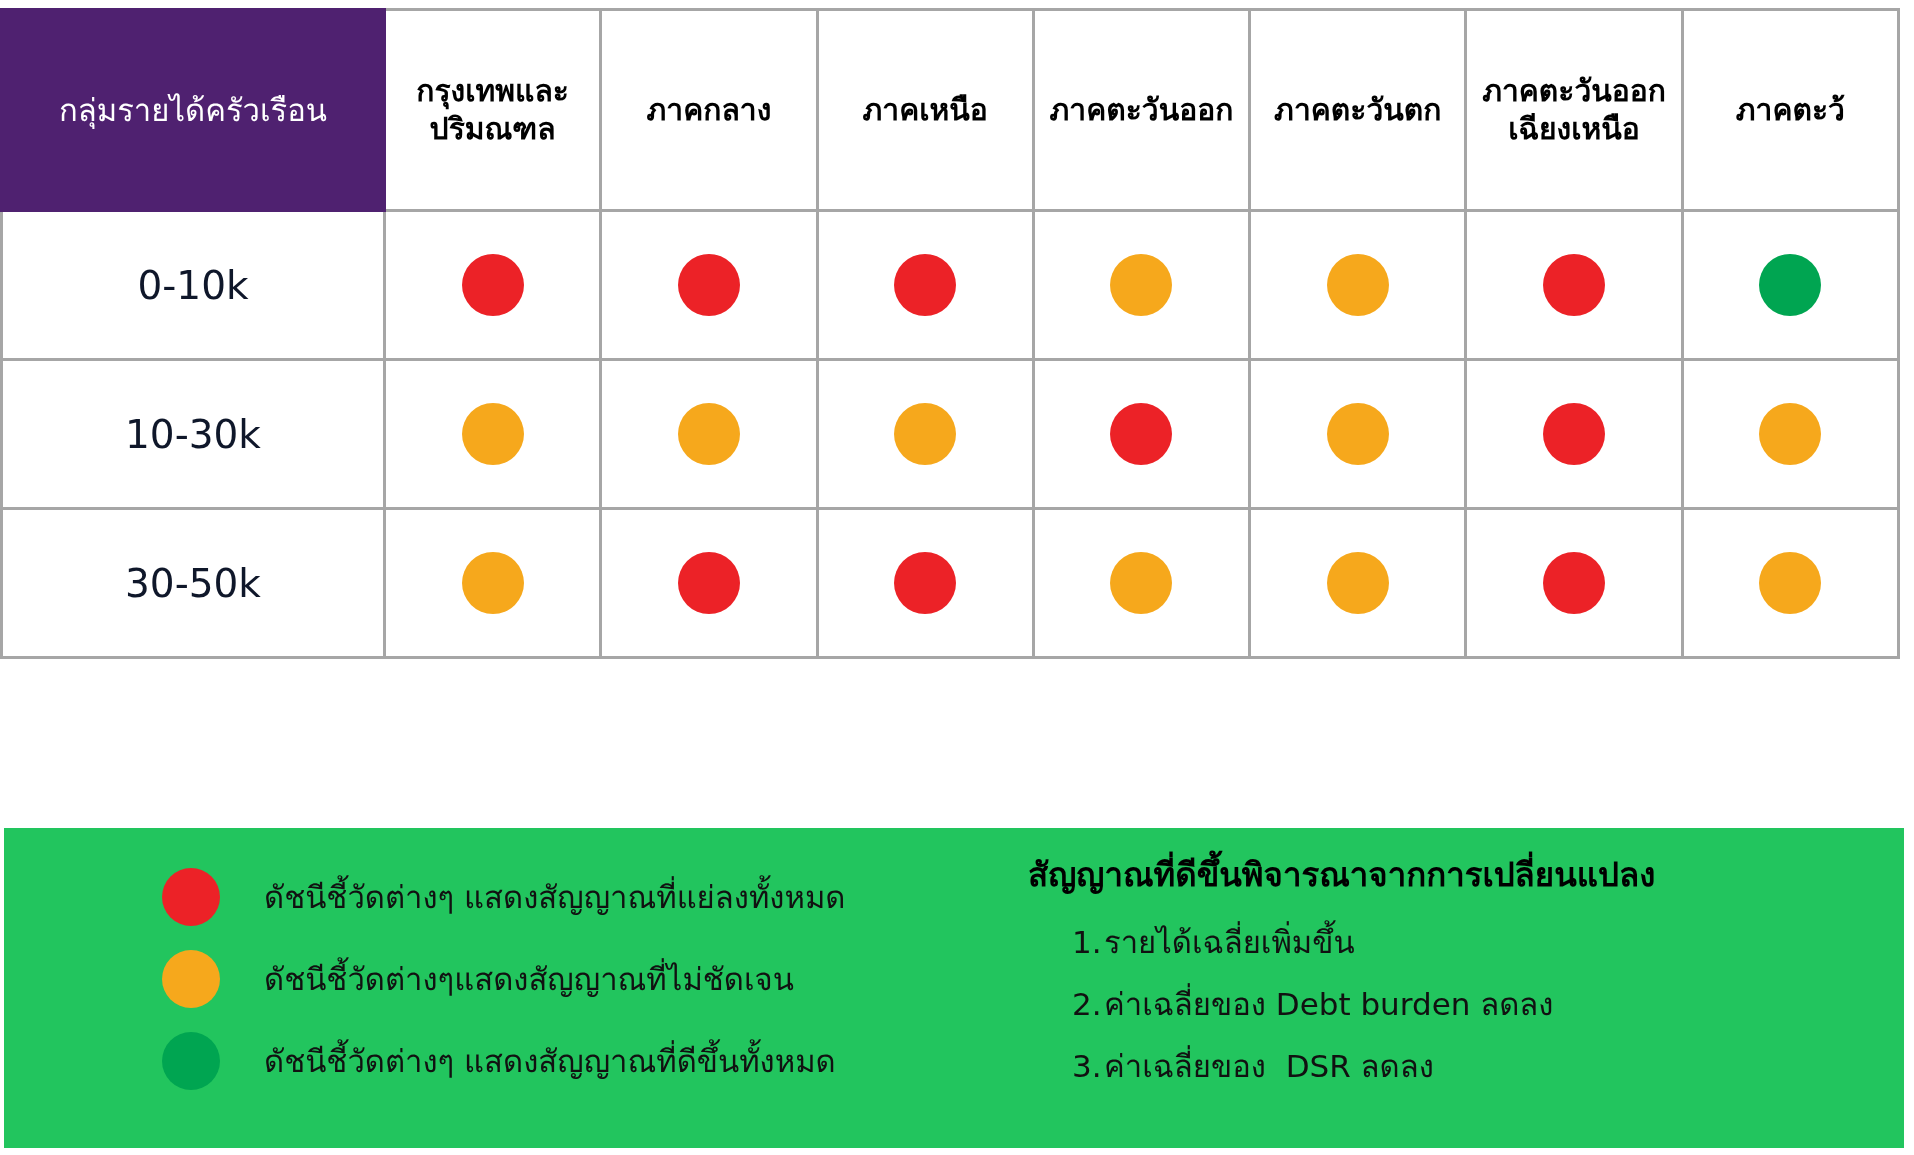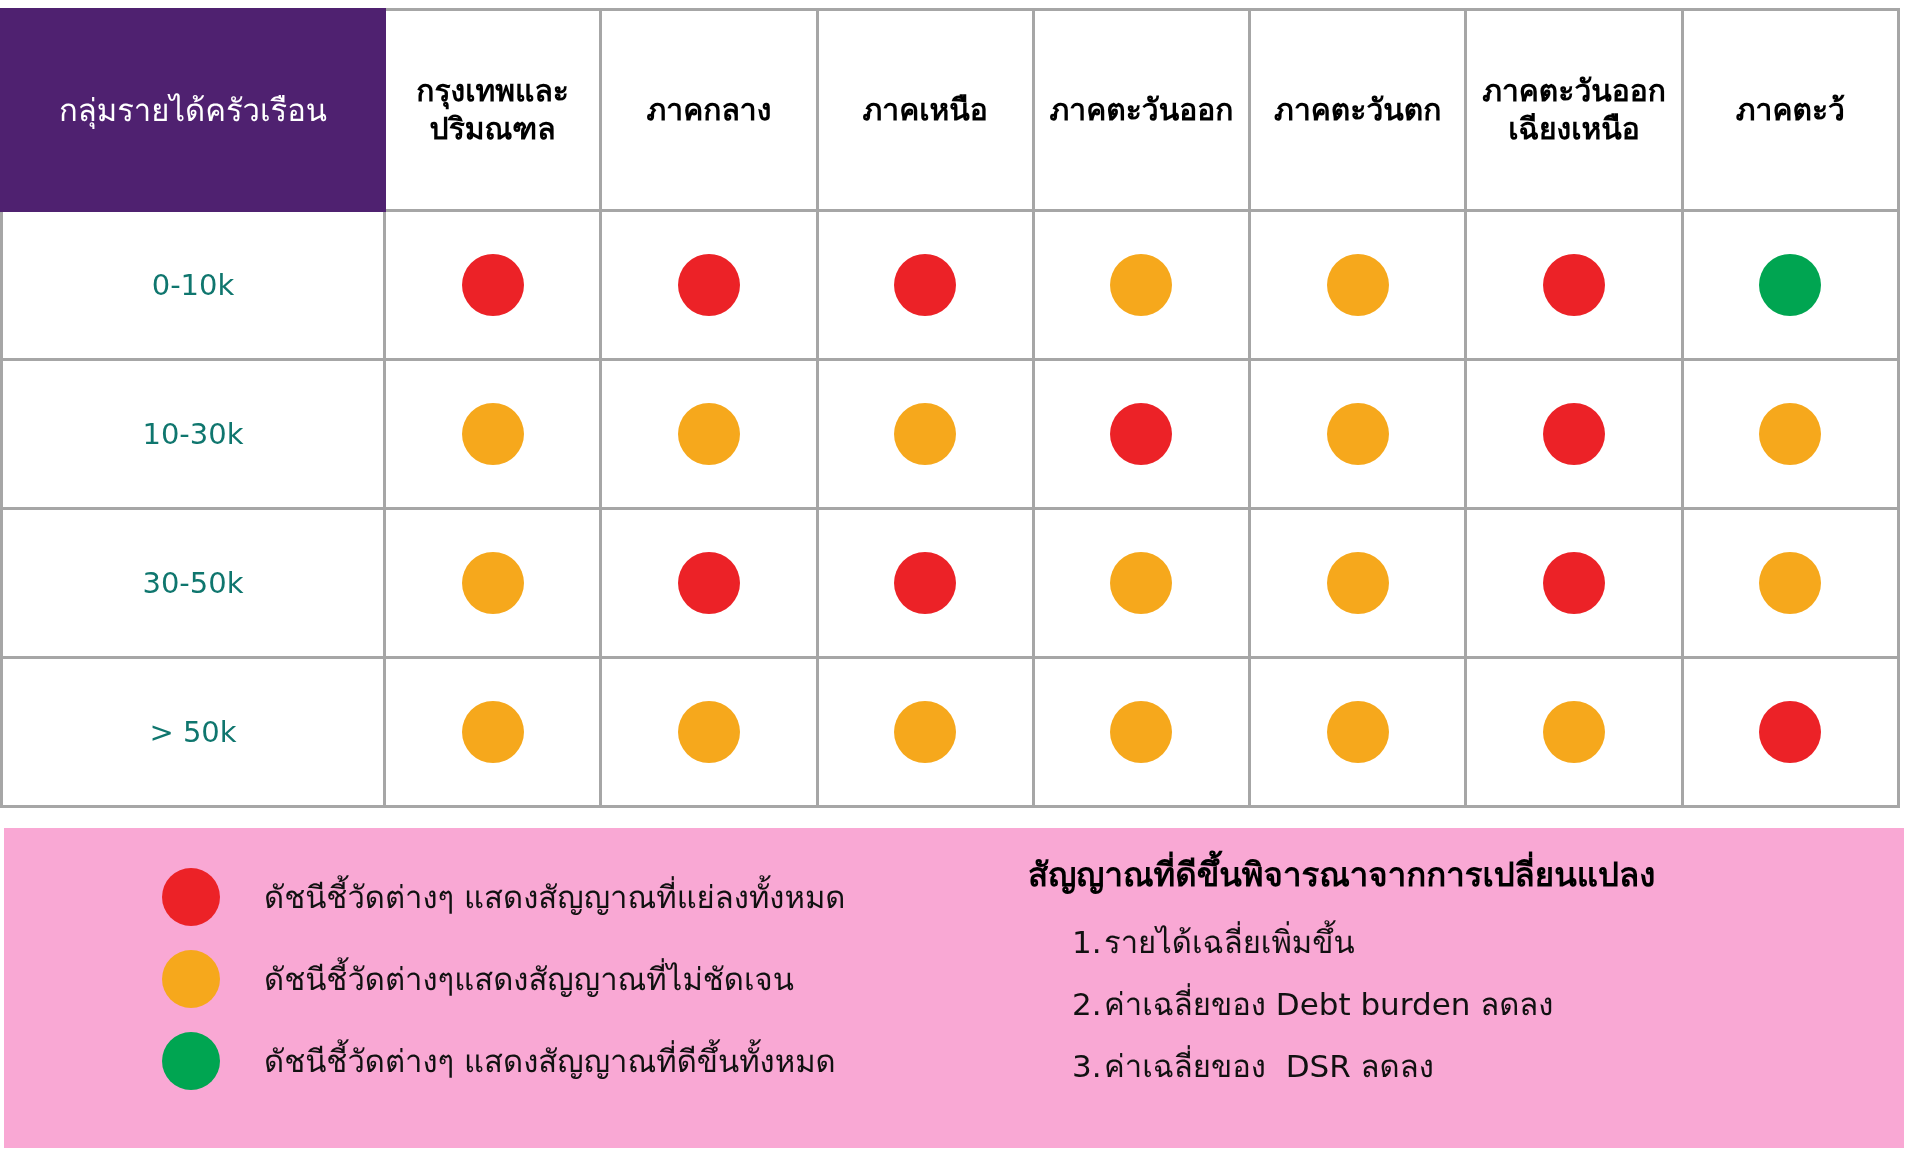--- a/index.html
+++ b/index.html
@@ -37,42 +37,42 @@
   }
   .col-head{
     font-size:30px;
     font-weight:bold;
     color:#000000;
     line-height:1.28;
     height:198px;
     padding:4px 6px;
   }
   .row-head{
-    font-size:29px;
+    font-size:39px;
     font-weight:400;
-    color:#0f766e;
+    color:#0f172a;
     height:146px;
     background:#ffffff;
   }
   .row-head.first-col{border-left:3px solid #a6a6a6;}
   .cell{height:146px;}
 
   .dot{
     display:inline-block;
     width:62px;height:62px;
     border-radius:50%;
     vertical-align:middle;
   }
 
   
   .footer{
     position:absolute;
     left:4px;top:828px;
     width:1900px;height:320px;
-    background:#f9a8d4;
+    background:#22c55e;
     display:flex;
     flex-direction:row;
   }
   .legend{
     width:1000px;
     padding:28px 0 0 158px;
     box-sizing:border-box;
   }
   .legend-row{
     display:flex;
@@ -159,30 +159,20 @@
         </tr>
         <tr>
           <td class="row-head first-col">30-50k</td>
           <td class="cell"><span class="dot" style="background: rgb(246, 168, 28);"></span></td>
           <td class="cell"><span class="dot" style="background: rgb(236, 34, 39);"></span></td>
           <td class="cell"><span class="dot" style="background: rgb(236, 34, 39);"></span></td>
           <td class="cell"><span class="dot" style="background: rgb(246, 168, 28);"></span></td>
           <td class="cell"><span class="dot" style="background: rgb(246, 168, 28);"></span></td>
           <td class="cell"><span class="dot" style="background: rgb(236, 34, 39);"></span></td>
           <td class="cell"><span class="dot" style="background: rgb(246, 168, 28);"></span></td>
-        </tr>
-        <tr>
-          <td class="row-head first-col">&gt; 50k</td>
-          <td class="cell"><span class="dot" style="background: rgb(246, 168, 28);"></span></td>
-          <td class="cell"><span class="dot" style="background: rgb(246, 168, 28);"></span></td>
-          <td class="cell"><span class="dot" style="background: rgb(246, 168, 28);"></span></td>
-          <td class="cell"><span class="dot" style="background: rgb(246, 168, 28);"></span></td>
-          <td class="cell"><span class="dot" style="background: rgb(246, 168, 28);"></span></td>
-          <td class="cell"><span class="dot" style="background: rgb(246, 168, 28);"></span></td>
-          <td class="cell"><span class="dot" style="background: rgb(236, 34, 39);"></span></td>
         </tr>
       </tbody>
   </table>
 
   <div class="footer">
     <div class="legend">
         <div class="legend-row">
           <span class="legend-dot" style="background: rgb(236, 34, 39);"></span>
           <span class="legend-text">ดัชนีชี้วัดต่างๆ แสดงสัญญาณที่แย่ลงทั้งหมด</span>
         </div>

